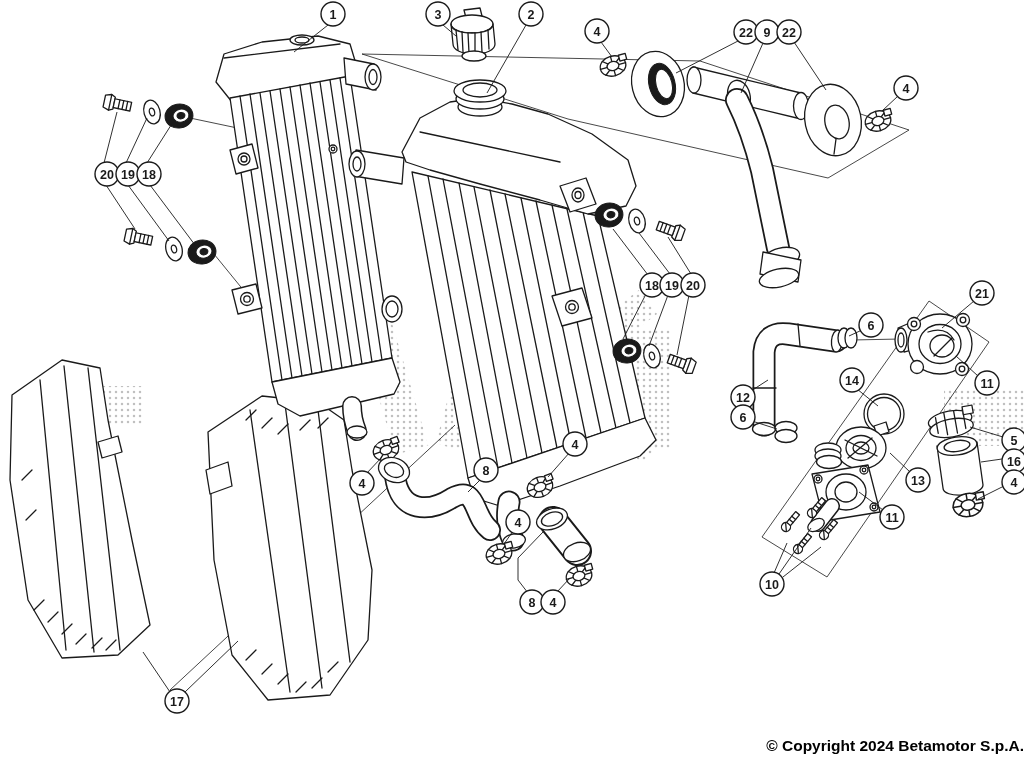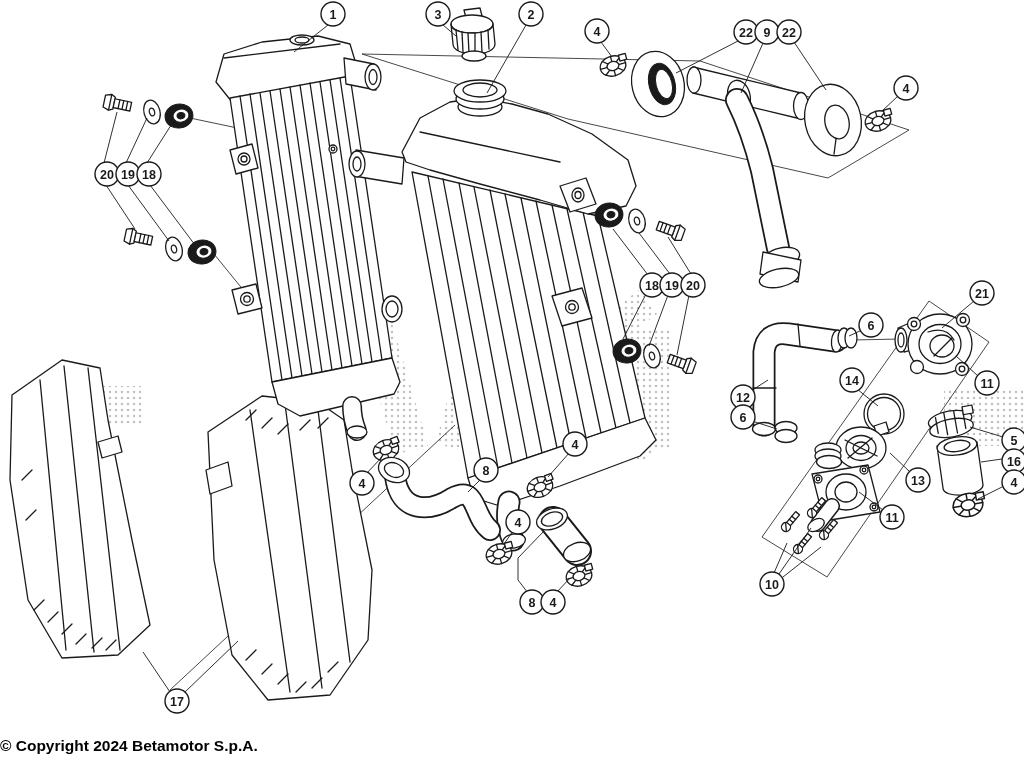--- a/index.html
+++ b/index.html
@@ -9,21 +9,21 @@
   .ln{fill:none;stroke:#1a1a1a;stroke-width:1.3;stroke-linejoin:round;stroke-linecap:round;}
   .thin{fill:none;stroke:#1a1a1a;stroke-width:0.8;}
   .fw{fill:#ffffff;stroke:#1a1a1a;stroke-width:1.3;stroke-linejoin:round;}
   .fd{fill:#1a1a1a;stroke:#1a1a1a;stroke-width:1;}
   .tube-o{fill:none;stroke:#1a1a1a;stroke-linecap:round;}
   .tube-i{fill:none;stroke:#ffffff;stroke-linecap:round;}
   .callout-circle{fill:#ffffff;stroke:#1a1a1a;stroke-width:1.4;}
   .callout-text{font:bold 12.5px "Liberation Sans",sans-serif;fill:#1a1a1a;
                 text-anchor:middle;}
   .lead{fill:none;stroke:#1a1a1a;stroke-width:0.9;}
-  #footer{position:absolute;left:0;right:0;top:737px;text-align:left;
+  #footer{position:absolute;left:0;right:0;top:737px;text-align:right;
           font:bold 15.5px "Liberation Sans",sans-serif;color:#000;}
   .wm{opacity:0.32;}
 </style>
 </head>
 <body>
 
 <svg id="diagram" width="1024" height="762" viewBox="0 0 1024 762">
   <defs>
     <pattern id="dots" patternUnits="userSpaceOnUse" width="6" height="6">
       <circle cx="2" cy="2" r="1.25" fill="#3a3a3a"></circle>

